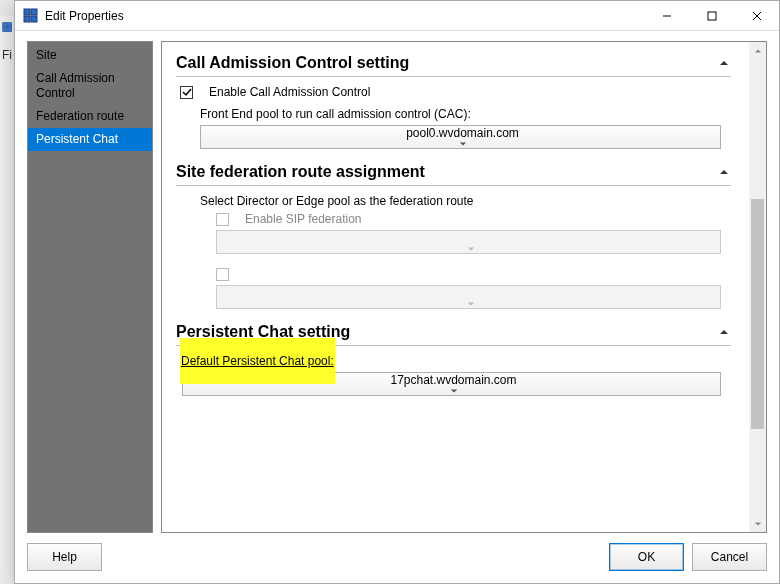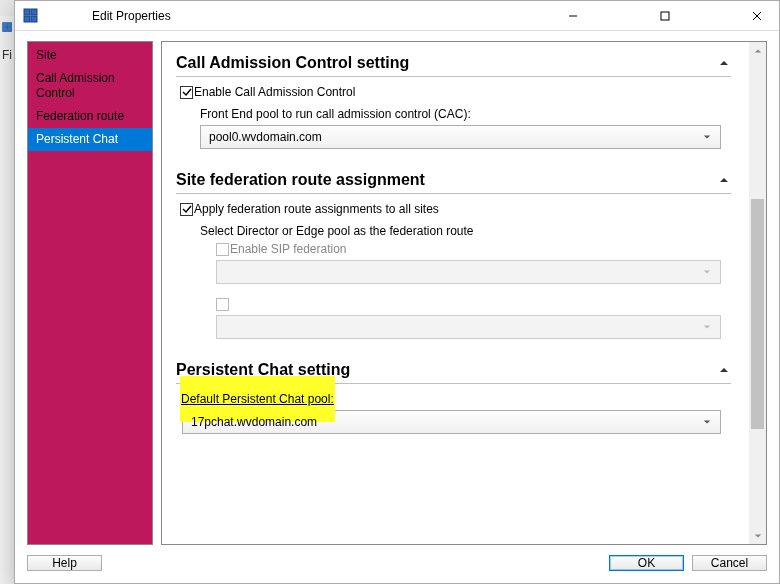--- a/index.html
+++ b/index.html
@@ -2,56 +2,56 @@
 <html><head>
 <meta charset="utf-8">
 <style>
   * { box-sizing: border-box; }
   html, body { margin: 0; padding: 0; font-family: "Segoe UI", Tahoma, sans-serif; font-size: 12px; color: #000; background: #fff; }
   .root-bg { width: 780px; height: 584px; position: relative; background: #e8e8e8; }
   .left-strip { position: absolute; left: 0; top: 16px; width: 14px; height: 100%; background: #f0f0f0; }
   .left-icon { position: absolute; left: 2px; top: 6px; width: 11px; height: 11px; }
   .fi-text { position: absolute; left: 2px; top: 32px; font-size: 12px; color: #333; }
   .window { position: absolute; left: 14px; top: 0; width: 766px; height: 584px; background: #fff; border: 1px solid #aaa; display: flex; flex-direction: column; box-shadow: 0 6px 20px rgba(0,0,0,0.25); }
-  .titlebar { height: 30px; display: flex; align-items: center; border-bottom: 1px solid #ddd; gap: 47px; }
+  .titlebar { height: 30px; display: flex; align-items: center; border-bottom: 1px solid #ddd; }
   .titlebar .app-icon { width: 16px; height: 16px; margin: 0 6px 0 8px; }
   .titlebar .title { flex: 1; font-size: 12px; }
   .winbtn { width: 45px; height: 100%; display: flex; align-items: center; justify-content: center; }
   .client { flex: 1; display: flex; flex-direction: column; padding: 10px 12px 12px 12px; gap: 10px; min-height: 0; }
   .panes { flex: 1; display: flex; gap: 8px; min-height: 0; }
-  .sidebar { width: 126px; border: 1px solid #888; background: #be185d; padding-top: 2px; }
+  .sidebar { width: 126px; border: 1px solid #888; background: #737373; padding-top: 2px; }
   .side-item { padding: 4px 8px; line-height: 15px; cursor: default; }
   .side-item.selected { background: #0078d7; color: #fff; }
   .content-wrap { flex: 1; border: 1px solid #888; background: #fff; position: relative; display: flex; }
   .scrollview { flex: 1; padding: 8px 18px 12px 14px; overflow: hidden; }
   .vscrollbar { width: 17px; background: #f0f0f0; display: flex; flex-direction: column; align-items: stretch; }
   .sb-btn { height: 17px; display: flex; align-items: center; justify-content: center; background: #f0f0f0; }
   .sb-track { flex: 1; position: relative; }
   .sb-thumb { position: absolute; left: 2px; right: 2px; top: 140px; height: 230px; background: #c2c2c2; }
-  .section-hdr { display: flex; align-items: center; border-bottom: 1px solid #bfbfbf; padding: 4px 2px 4px 0; margin-top: 18px; }
+  .section-hdr { display: flex; align-items: center; border-bottom: 1px solid #bfbfbf; padding: 4px 2px 4px 0; margin-top: 10px; }
   .section-hdr:first-child { margin-top: 0; }
   .section-hdr .hdr-label { font-weight: 600; font-size: 16px; flex: 1; }
   .section-hdr .caret { width: 10px; height: 10px; }
-  .row { display: flex; align-items: center; padding: 8px 0 0 4px; gap: 1px; }
+  .row { display: flex; align-items: center; padding: 8px 0 0 4px; gap: 16px; }
   .sub { padding-left: 24px; }
   .sub2 { padding-left: 40px; }
   .chk { width: 13px; height: 13px; border: 1px solid #333; display: inline-flex; align-items: center; justify-content: center; background: #fff; }
   .chk.disabled { border-color: #bbb; }
   .chk svg { display: none; }
   .chk.checked svg { display: block; }
   .lbl { font-size: 12px; }
   .lbl.disabled { color: #888; }
-  .dropdown { margin: 4px 10px 10px 24px; height: 24px; border: 1px solid #adadad; background: linear-gradient(#fdfdfd,#f0f0f0); display: flex; align-items: center; padding: 0 4px 0 8px; }
+  .dropdown { margin: 4px 10px 10px 24px; height: 24px; border: 1px solid #adadad; background: linear-gradient(#fdfdfd,#f0f0f0); display: flex; align-items: center; padding: 0 4px 0 8px; flex-direction: column; }
   .dropdown.sub2m { margin-left: 40px; }
   .dropdown.disabled { background: #f3f3f3; color: #999; border-color: #ccc; }
   .dropdown .dd-text { flex: 1; font-size: 12px; overflow: hidden; text-overflow: ellipsis; white-space: nowrap; }
   .dropdown .dd-arrow { width: 18px; display: flex; align-items: center; justify-content: center; }
   .highlight { background: #ffff2a; padding: 16px 1px; text-decoration: underline; }
   .buttonbar { display: flex; align-items: center; }
-  .btn { height: 16px; min-width: 75px; border: 1px solid #adadad; background: linear-gradient(#fdfdfd,#e9e9e9); display: inline-flex; align-items: center; justify-content: center; padding: 0 4px; font-size: 12px; }
+  .btn { height: 28px; min-width: 75px; border: 1px solid #adadad; background: linear-gradient(#fdfdfd,#e9e9e9); display: inline-flex; align-items: center; justify-content: center; padding: 0 4px; font-size: 12px; }
   .btn.default { border-color: #0078d7; box-shadow: inset 0 0 0 1px rgba(0,120,215,0.35); }
   .spacer { flex: 1; }
 </style>
 </head>
 <body>
 
 <div class="root-bg">
   <div class="left-strip">
     <svg class="left-icon" viewBox="0 0 16 16">
       <rect x="1" y="1" width="6" height="6" fill="#3a7bd5" stroke="#245a9e"></rect>
@@ -126,28 +126,20 @@
                   </svg>
                 </span>
             </div>
 
             <div class="section-hdr">
               <span class="hdr-label">Site federation route assignment</span>
               <svg class="caret" viewBox="0 0 10 10">
                   <polygon points="1,7 5,3 9,7" fill="#333"></polygon>
                 </svg>
             </div>
-            <div class="row">
-              <span class="chk checked">
-                <svg width="10" height="10" viewBox="0 0 10 10">
-                    <polyline points="1,5 4,8 9,2" fill="none" stroke="#000" stroke-width="1.5"></polyline>
-                  </svg>
-              </span>
-              <span class="lbl">Apply federation route assignments to all sites</span>
-            </div>
             <div class="row sub">
               <span class="lbl">Select Director or Edge pool as the federation route</span>
             </div>
             <div class="row sub2" style="padding-top:4px;">
               <span class="chk disabled">
                 
               </span>
               <span class="lbl disabled">Enable SIP federation</span>
             </div>
             <div class="dropdown sub2m disabled">

